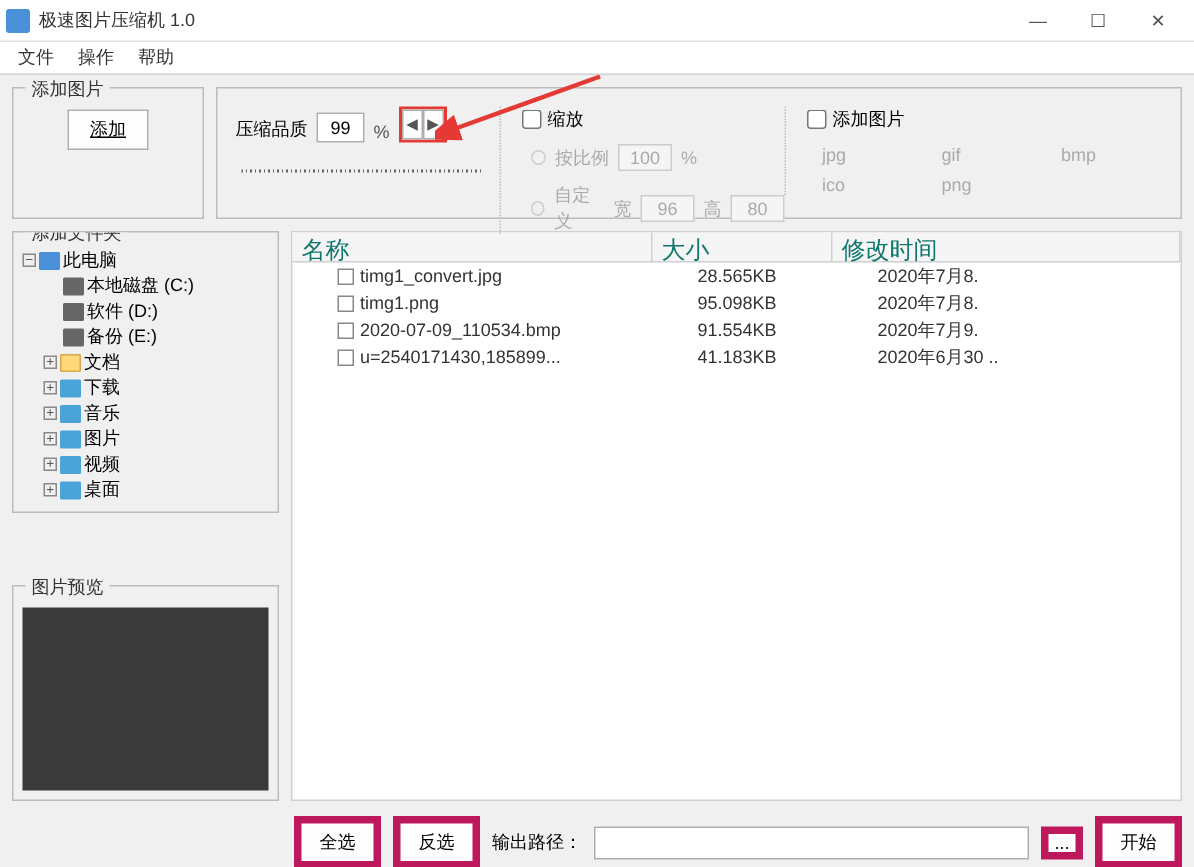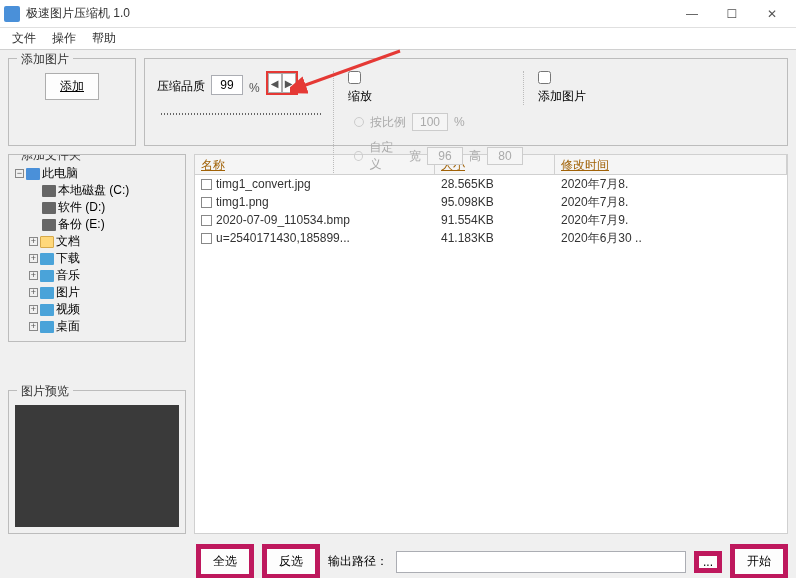--- a/index.html
+++ b/index.html
@@ -32,21 +32,21 @@
 
 .quality-col { width: 180px; display: flex; flex-direction: column; gap: 18px; padding-left: 4px; }
 .quality-row { display: flex; align-items: flex-end; gap: 6px; }
 .quality-row input[type="text"] { width: 32px; height: 20px; border: 1px solid #abadb3; text-align: center; background: #fff; }
 .quality-row .unit { color: #555; }
 .spin-btns { display: flex; border: 2px solid #e53935; }
 .spin-btn { width: 14px; height: 20px; background: #fdfdfd; border: 1px solid #adadad; display: flex; align-items: center; justify-content: center; cursor: pointer; font-size: 10px; color: #555; }
 .slider-line { width: 160px; height: 2px; background: repeating-linear-gradient(90deg,#666 0,#666 1px,transparent 1px,transparent 3px); position: relative; margin-left: 4px; }
 
 .scale-col { width: 190px; border-left: 1px dotted #bbb; padding-left: 14px; display: flex; flex-direction: column; gap: 8px; }
-.chk-row { display: flex; align-items: flex-start; gap: 4px; flex-direction: column; }
+.chk-row { display: flex; align-items: center; gap: 4px; }
 .chk-row input[type="checkbox"] { width: 13px; height: 13px; }
 .sub-row { display: flex; align-items: center; gap: 6px; color: #aaa; padding-left: 6px; }
 .sub-row .radio-dot { width: 10px; height: 10px; border: 1px solid #ccc; border-radius: 50%; }
 .sub-row input[type="text"] { width: 36px; height: 18px; border: 1px solid #ccc; text-align: center; color: #aaa; background: #f5f5f5; }
 
 .format-col { flex: 1; border-left: 1px dotted #bbb; padding-left: 14px; display: flex; flex-direction: column; gap: 8px; }
 .fmt-grid { display: grid; grid-template-columns: repeat(3, 1fr); gap: 6px 4px; color: #aaa; padding-left: 6px; }
 .fmt-item { display: flex; align-items: center; gap: 4px; }
 
 
@@ -61,25 +61,25 @@
 .icon-disk { background: #666; border-radius: 1px; }
 .icon-folder { background: #ffd87a; border: 1px solid #d6a94a; border-radius: 1px; }
 .icon-blue { background: #4aa3d9; border-radius: 1px; }
 .tree-children { padding-left: 14px; }
 
 .preview-box { height: 144px; padding: 14px 6px 6px 6px; margin-top: 40px; }
 .preview-area { width: 100%; height: 100%; background: #3a3a3a; }
 
 .file-list-box { flex: 1; border: 1px solid #d0d0d0; background: #fff; display: flex; flex-direction: column; }
 .list-header { display: flex; background: #f5f5f5; border-bottom: 1px solid #d0d0d0; height: 20px; }
-.list-header .col { border-right: 1px solid #d0d0d0; padding: 2px 6px; font-size: 12px; color: #a16207; text-decoration: underline; }
+.list-header .col { border-right: 1px solid #d0d0d0; padding: 2px 6px; font-size: 16px; color: #0f766e; }
 .col-name { width: 240px; }
 .col-size { width: 120px; }
 .col-date { flex: 1; }
-.list-body { flex: 1; overflow: auto; }
+.list-body { flex: 1; overflow: auto; margin-left: 24px; }
 .list-row { display: flex; height: 18px; align-items: center; }
 .list-row .col { padding: 0 6px; font-size: 12px; color: #333; overflow: hidden; text-overflow: ellipsis; white-space: nowrap; }
 .list-row .col-name { display: flex; align-items: center; gap: 4px; }
 .list-row .chk { width: 11px; height: 11px; border: 1px solid #888; flex-shrink: 0; }
 
 
 .bottom-row { display: flex; align-items: center; gap: 8px; padding: 2px 0 2px 188px; }
 .bottom-row button { padding: 4px 12px; background: #fdfdfd; border: 5px solid #be185d; cursor: pointer; }
 .bottom-row .path-label { }
 .bottom-row .path-input { flex: 1; height: 22px; border: 1px solid #abadb3; background: #fff; padding: 0 4px; }
@@ -149,20 +149,42 @@
           <span>高</span>
           <input type="text" value="80" style="">
         </div>
       </div>
 
       <div class="format-col">
         <label class="chk-row">
           <input type="checkbox" style="">
           <span>添加图片</span>
         </label>
+        <div class="fmt-grid">
+          <div class="fmt-item">
+              <span class="radio-dot"></span>
+              <span>jpg</span>
+            </div>
+          <div class="fmt-item">
+              <span class="radio-dot"></span>
+              <span>gif</span>
+            </div>
+          <div class="fmt-item">
+              <span class="radio-dot"></span>
+              <span>bmp</span>
+            </div>
+          <div class="fmt-item">
+              <span class="radio-dot"></span>
+              <span>ico</span>
+            </div>
+          <div class="fmt-item">
+              <span class="radio-dot"></span>
+              <span>png</span>
+            </div>
+        </div>
       </div>
     </div>
   </div>
 
   <div class="mid-row">
     <div class="left-col">
       <div class="group-box tree-box">
         <span class="legend">添加文件夹</span>
         <div class="tree">
           <div class="tree-node">

